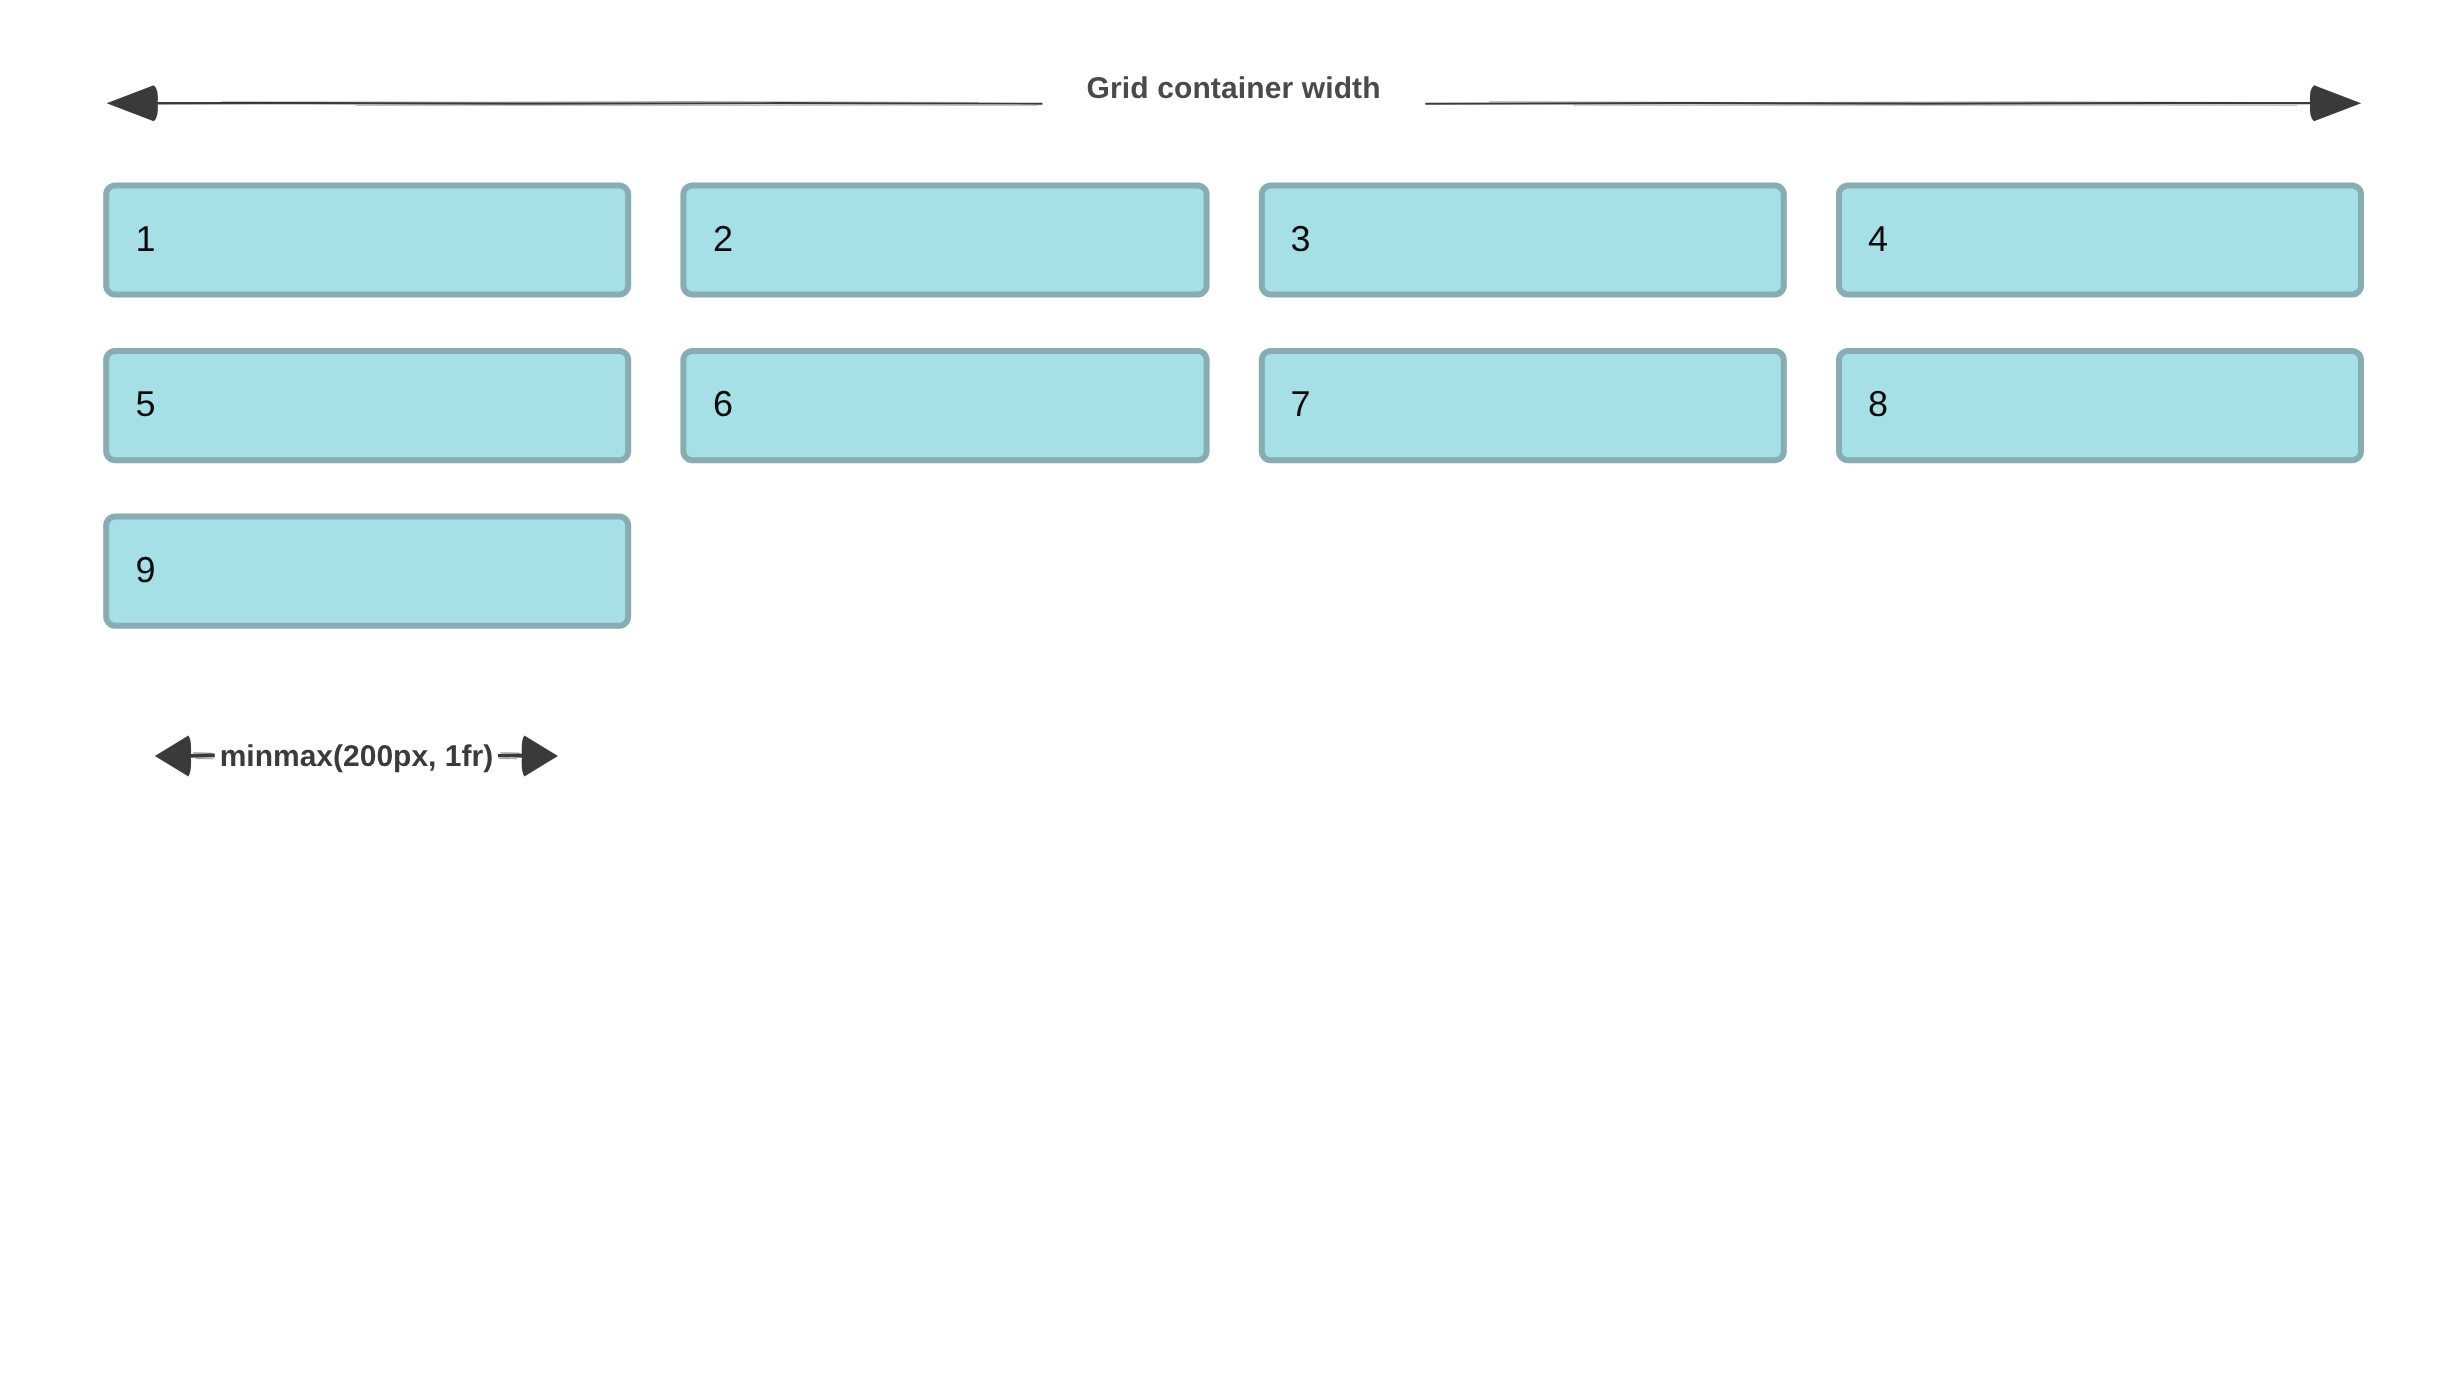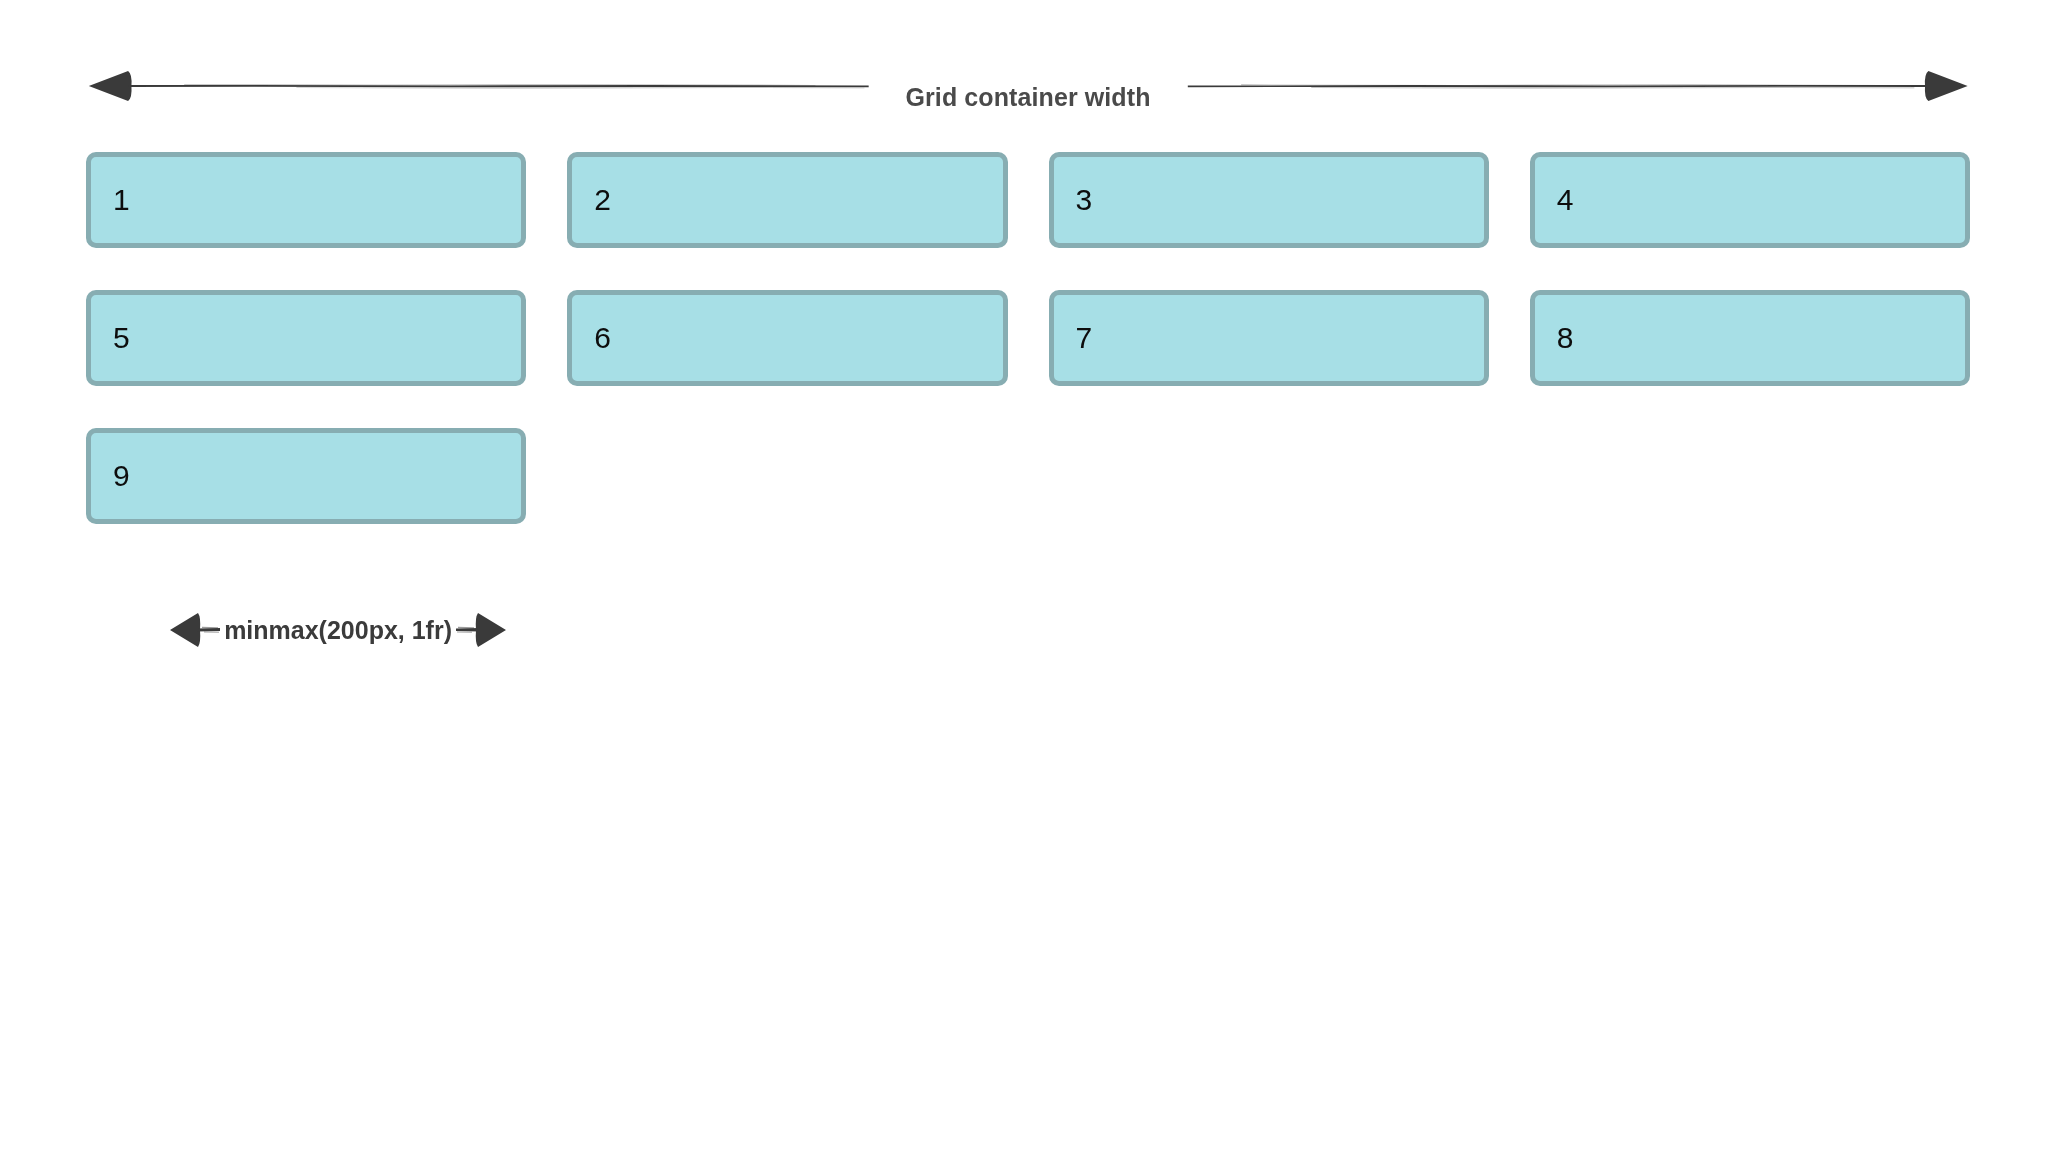--- a/index.html
+++ b/index.html
@@ -23,21 +23,21 @@
   }
 
   
   .measure-top {
     position: absolute;
     left: 86px;
     top: 62px;
     width: 1884px;
     height: 48px;
     display: flex;
-    align-items: flex-end;
+    align-items: flex-start;
     gap: 0;
   }
   .measure-top .rule {
     flex: 1 1 auto;
     height: 48px;
     min-width: 10px;
   }
   .measure-top .caption {
     flex: 0 0 auto;
     padding: 0 34px;
@@ -79,21 +79,21 @@
 
   
   .measure-bottom {
     position: absolute;
     left: 86px;
     top: 602px;
     width: 422px;
     height: 56px;
     display: flex;
     align-items: center;
-    justify-content: flex-end;
+    justify-content: center;
   }
   .measure-bottom .arrow {
     flex: 0 0 auto;
     width: 56px;
     height: 50px;
   }
   .measure-bottom .arrow svg { display: block; width: 100%; height: 100%; }
   .measure-bottom .caption {
     flex: 0 0 auto;
     font-size: 25px;

